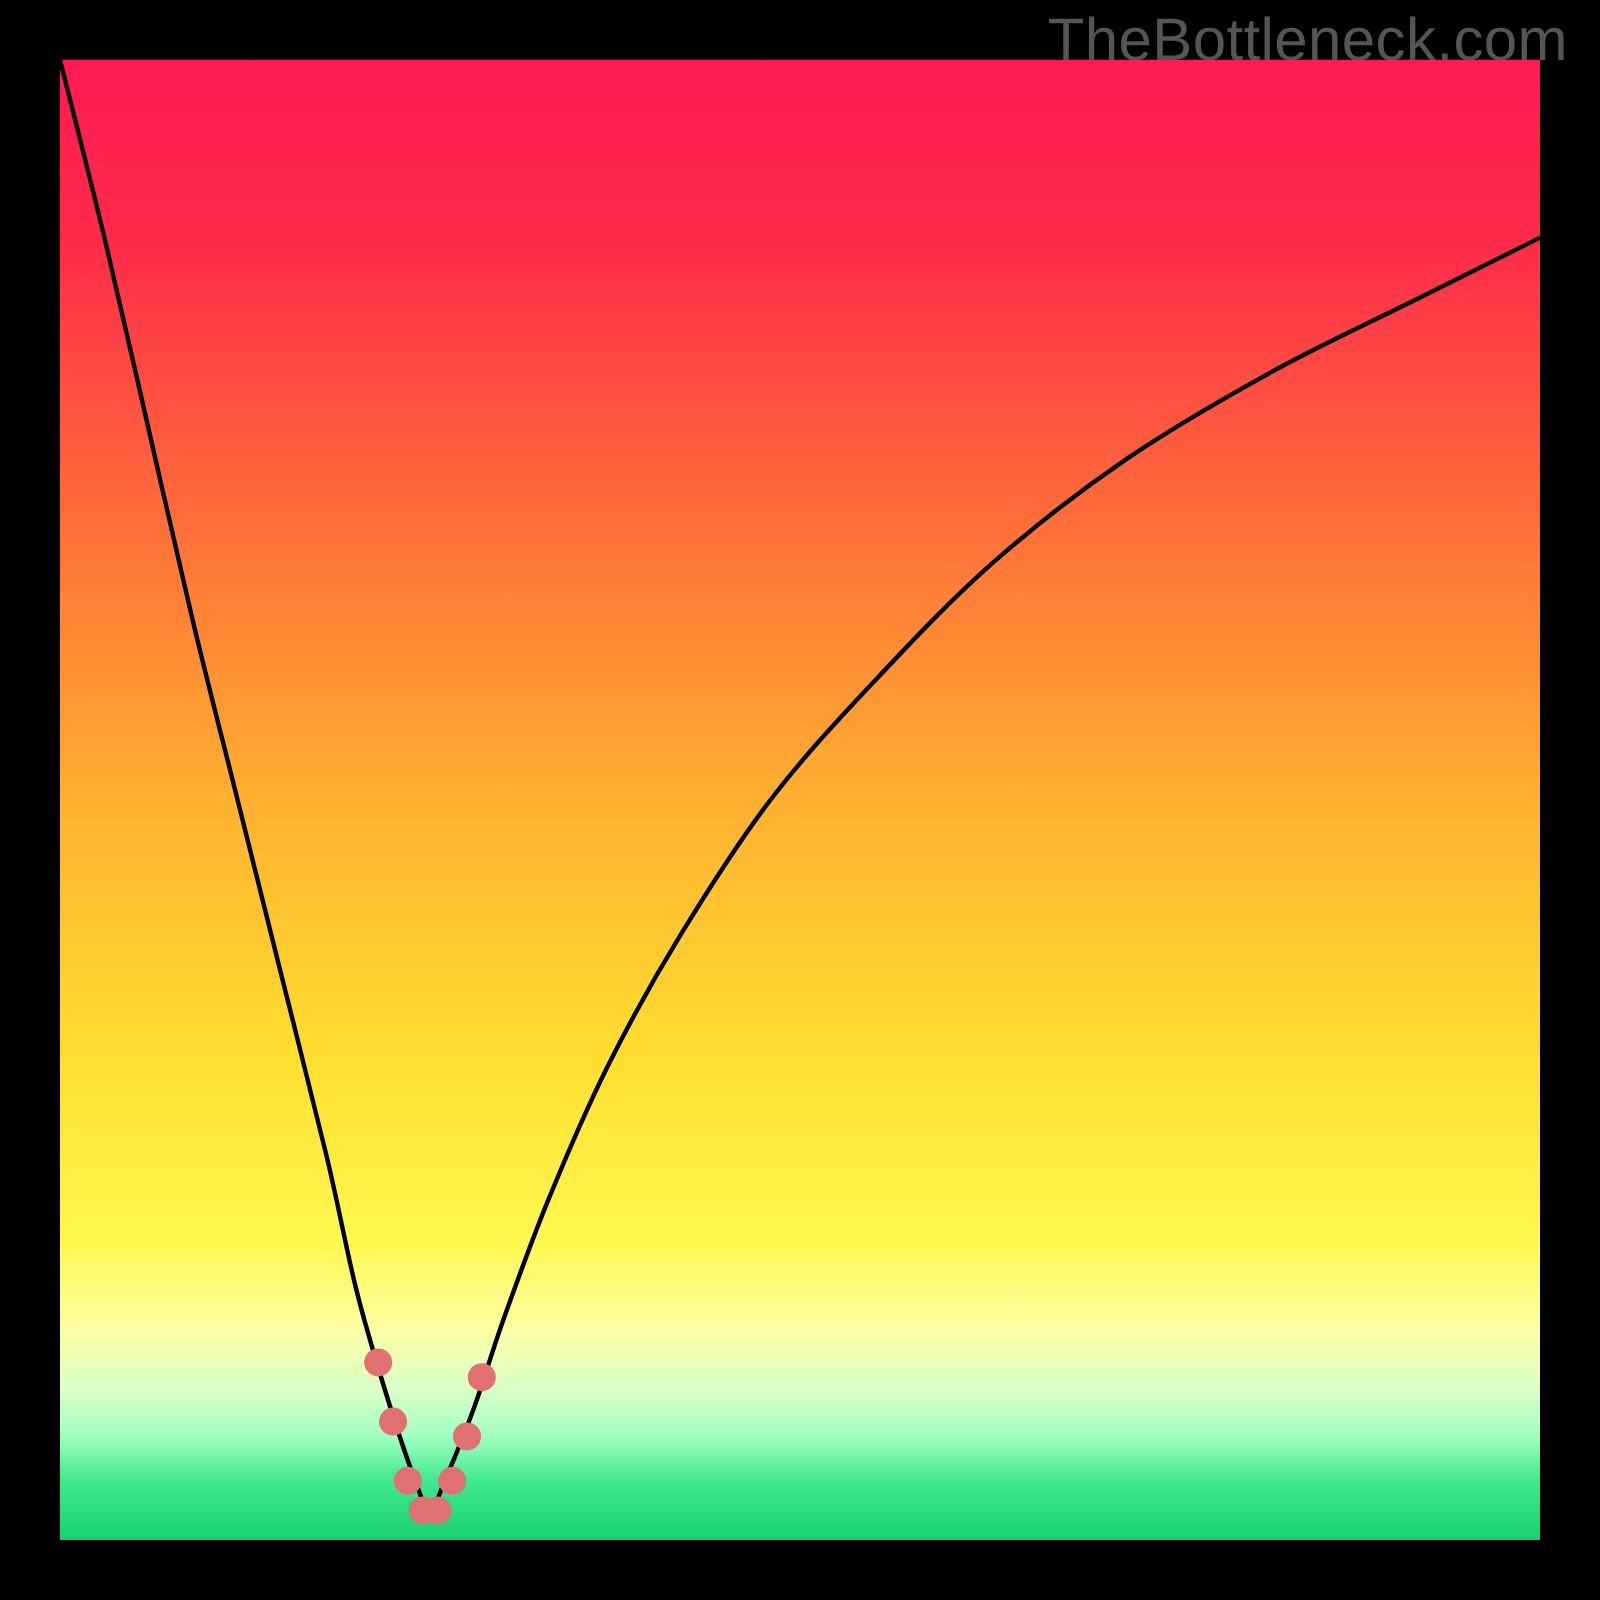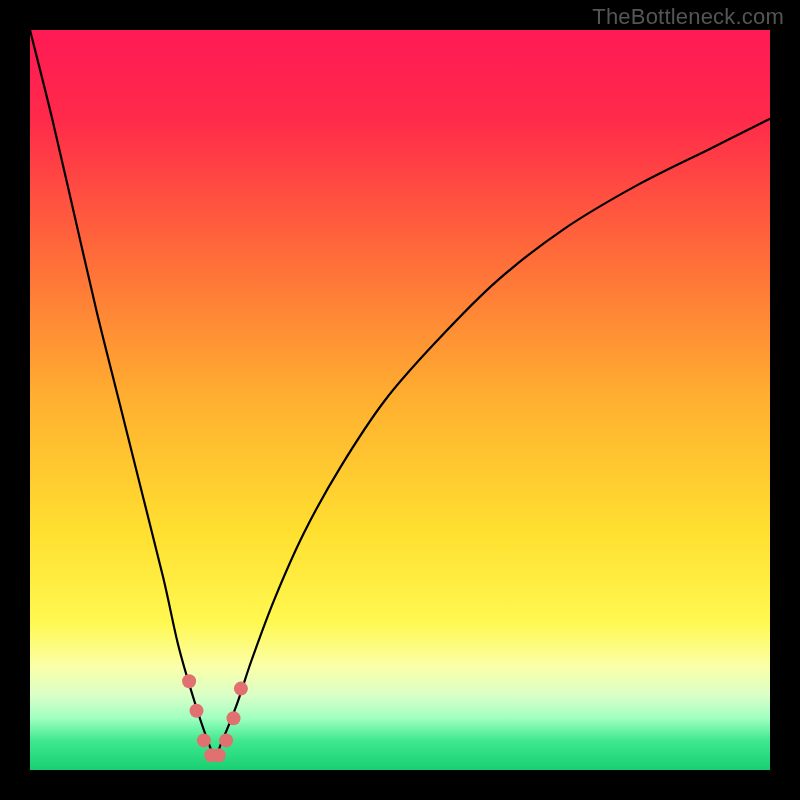--- a/index.html
+++ b/index.html
@@ -40,21 +40,21 @@
     top: 0;
     width: 740px;
     height: 740px;
     overflow: visible;
   }
   .watermark {
     position: absolute;
     top: 4px;
     right: 16px;
     color: #555;
-    font-size: 22px;
+    font-size: 30px;
     font-weight: 500;
     letter-spacing: 0.2px;
   }
 </style>
 </head>
 <body>
 
 <div class="frame">
 
   <div class="watermark">TheBottleneck.com</div>

